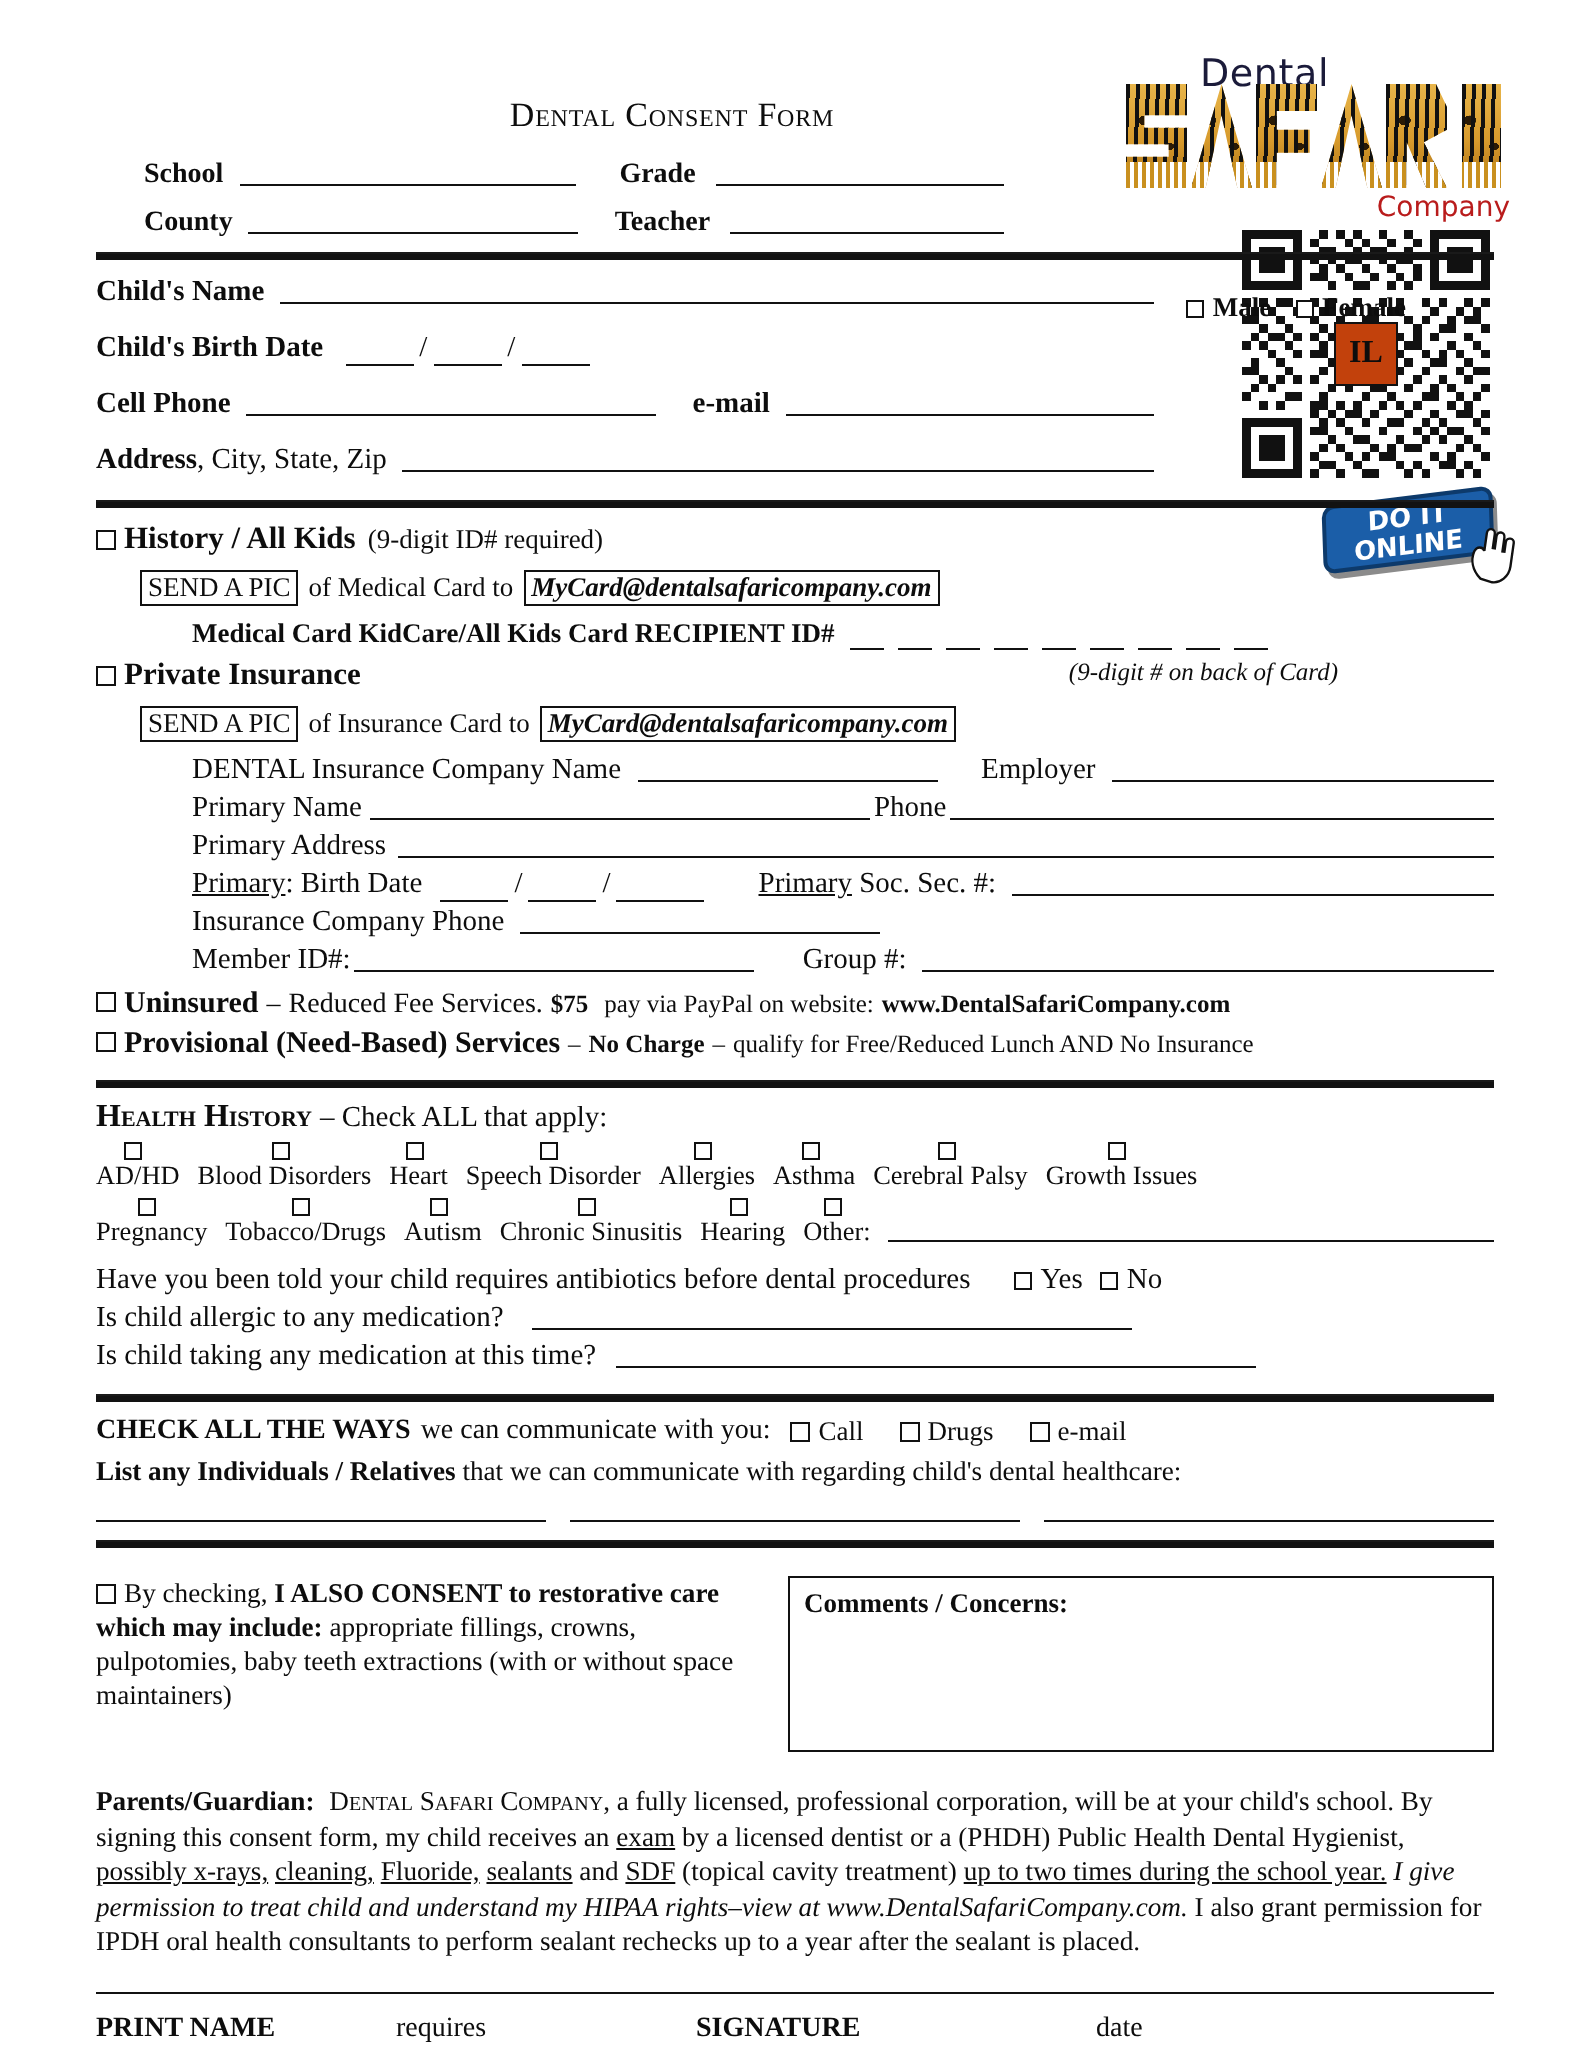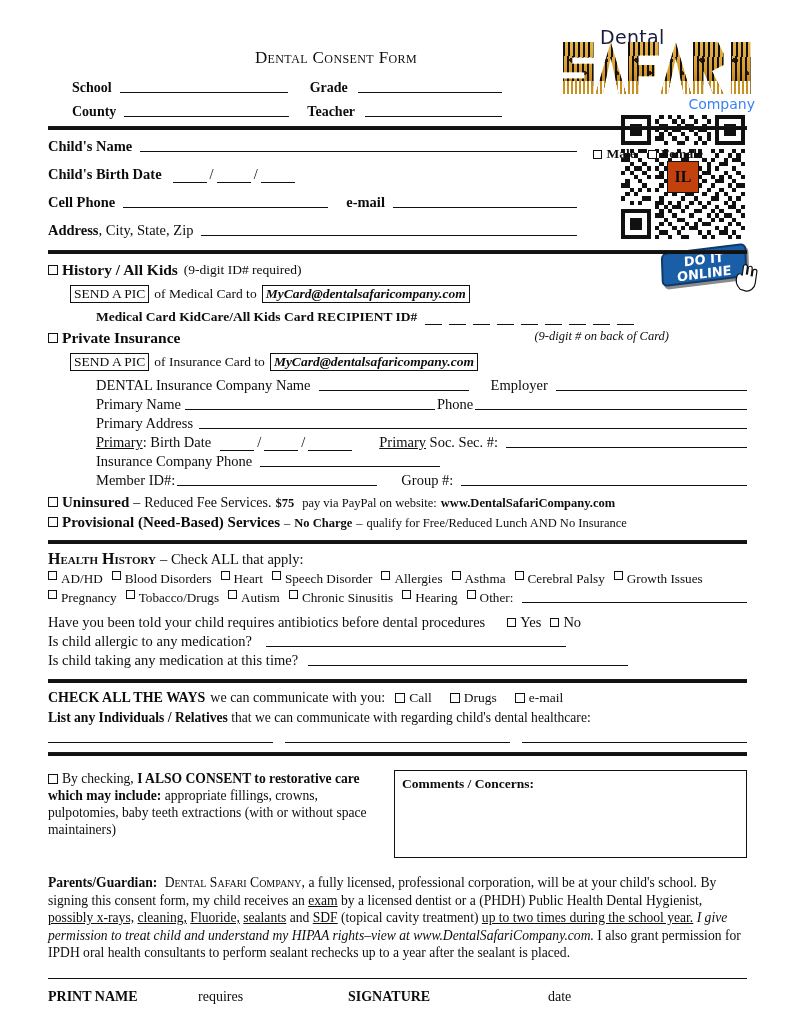--- a/index.html
+++ b/index.html
@@ -108,21 +108,21 @@
   }
   .sl-A { clip-path: polygon(50% 0, 100% 100%, 76% 100%, 50% 30%, 24% 100%, 0 100%); }
   .sl-S { clip-path: polygon(0 0,100% 0,100% 30%,30% 30%,30% 42%,100% 42%,100% 100%,0 100%,0 70%,70% 70%,70% 58%,0 58%); }
   .sl-F { clip-path: polygon(0 0,100% 0,100% 26%,34% 26%,34% 44%,88% 44%,88% 66%,34% 66%,34% 100%,0 100%); }
   .sl-R { clip-path: polygon(0 0,82% 0,100% 22%,100% 44%,62% 56%,100% 100%,66% 100%,34% 56%,34% 100%,0 100%); }
   .sl-I { clip-path: polygon(18% 0,82% 0,82% 100%,18% 100%); }
   .logo-company {
     position: absolute; right: 2px; bottom: -4px;
     font-family: "DejaVu Sans", sans-serif;
     font-size: 14px;
-    color: #3b82f6;
+    color: #b91c1c;
   }
 
   
   .qr-wrap { position: absolute; right: 46px; top: 115px; width: 124px; height: 124px; }
   .qr-wrap svg { display: block; }
   .qr-il {
     position: absolute; left: 50%; top: 50%;
     transform: translate(-50%,-50%);
     width: 32px; height: 32px;
     background: #c2410c;
@@ -186,21 +186,21 @@
   .opt-row { display: flex; align-items: baseline; font-size: 14.5px; margin-top: 3px; }
   .opt-row .t1 { font-weight: bold; font-size: 15px; }
   .opt-row .t2 { font-size: 14px; }
   .opt-row .t3 { font-weight: bold; font-size: 12.5px; }
   .opt-row .t4 { font-size: 12.5px; }
 
   
   .hh-title { font-variant: small-caps; font-weight: bold; font-size: 16px; }
   .hh-title .reg { font-variant: normal; font-weight: normal; font-size: 14.5px; }
   .hh-list { font-size: 13.2px; display: flex; flex-wrap: nowrap; align-items: flex-end; }
-  .hh-list .it { display: inline-flex; margin-right: 9px; white-space: nowrap; }
+  .hh-list .it { display: inline-flex; align-items: center; margin-right: 9px; white-space: nowrap; flex-direction: column; }
   .q-row { display: flex; align-items: flex-end; font-size: 14.5px; margin-top: 2px; }
 
   
   .cm-title { font-size: 14px; display: flex; align-items: center; }
   .cm-ways { display: inline-flex; align-items: center; margin-left: 10px; font-weight: normal; font-size: 13.5px; }
   .cm-ways .it { display: inline-flex; align-items: center; margin-right: 18px; }
   .three-lines { display: flex; margin-top: 16px; }
   .three-lines div { flex: 1 1 0; border-bottom: 1.2px solid #111; height: 1px; margin-right: 12px; }
   .three-lines div:last-child { margin-right: 0; }
 

